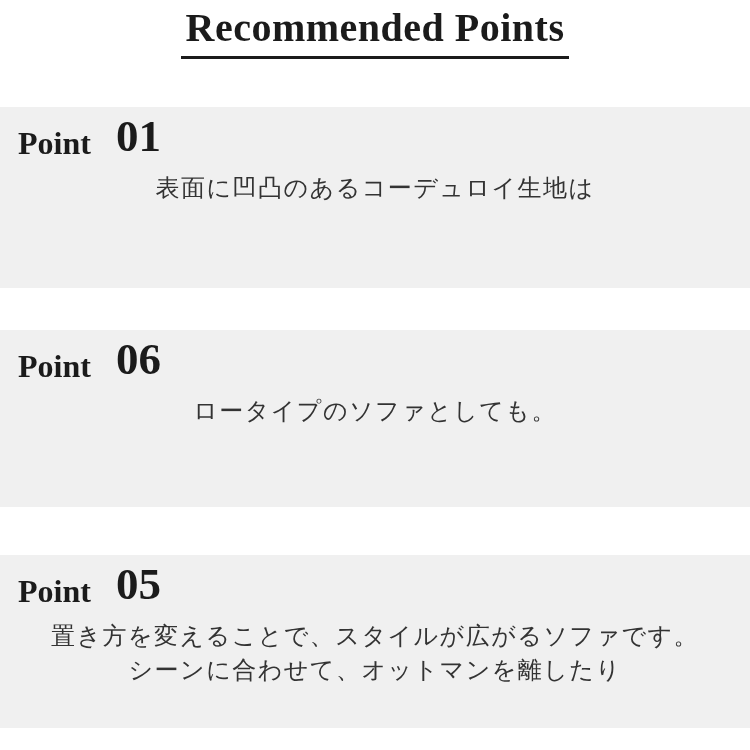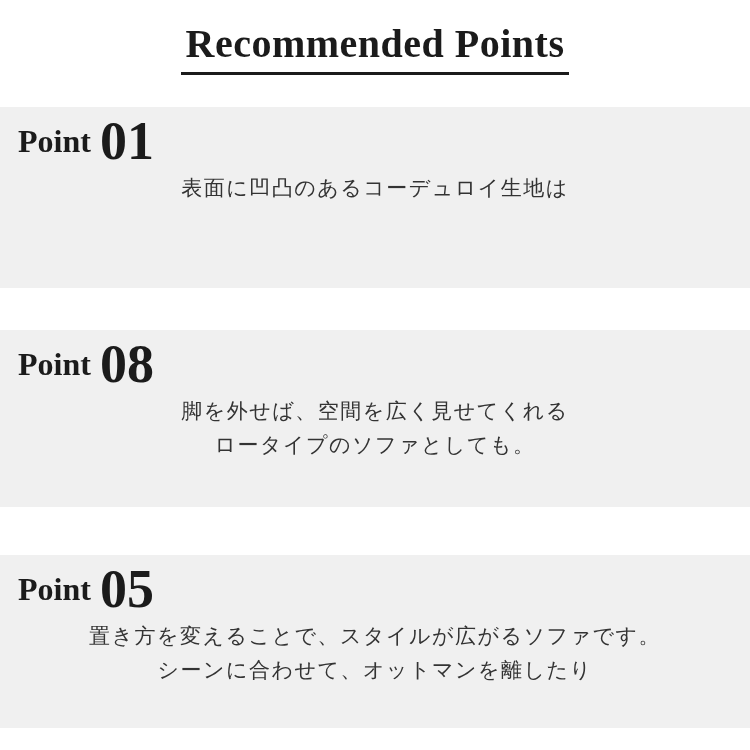--- a/index.html
+++ b/index.html
@@ -8,21 +8,21 @@
     position: relative;
     width: 750px;
     height: 750px;
     background: #ffffff;
     overflow: hidden;
     font-family: "Liberation Sans", "DejaVu Sans", sans-serif;
   }
   .title-wrap {
     position: absolute;
     top: 0; left: 0; right: 0;
-    padding-top: 20px;
+    padding-top: 4px;
     text-align: center;
   }
   .title {
     display: inline-block;
     font-family: "Liberation Serif", "DejaVu Serif", serif;
     font-weight: 700;
     font-size: 40px;
     line-height: 48px;
     letter-spacing: 0.5px;
     color: #1b1b1b;
@@ -36,35 +36,35 @@
     background: #f0f0f0;
   }
   .section-1 { top: 107px; height: 181px; }
   .section-2 { top: 330px; height: 177px; }
   .section-3 { top: 555px; height: 173px; }
   .point-head {
     position: absolute;
     left: 18px;
     top: 7px;
     display: flex;
-    align-items: center;
-    gap: 9px;
+    align-items: flex-end;
+    gap: 25px;
     font-family: "Liberation Serif", "DejaVu Serif", serif;
     font-weight: 700;
     color: #1b1b1b;
     white-space: nowrap;
   }
   .point-label  { font-size: 32px; line-height: 1; }
-  .point-number { font-size: 54px; line-height: 1; }
+  .point-number { font-size: 45px; line-height: 1; }
   .point-body {
     position: absolute;
     left: 0; right: 0;
     top: 64px;
     text-align: center;
-    font-size: 21px;
+    font-size: 24px;
     line-height: 34px;
     letter-spacing: 1.5px;
     color: #333333;
     white-space: nowrap;
   }
 </style>
 </head>
 <body>
 
 <div class="page">
@@ -79,24 +79,23 @@
       <span class="point-number">01</span>
     </div>
     <div class="point-body">
       <div>表面に凹凸のあるコーデュロイ生地は</div>
     </div>
   </section>
 
   <section class="point-section section-2">
     <div class="point-head">
       <span class="point-label">Point</span>
-      <span class="point-number">08</span>
+      <span class="point-number">06</span>
     </div>
     <div class="point-body">
-      <div>脚を外せば、空間を広く見せてくれる</div>
       <div>ロータイプのソファとしても。</div>
     </div>
   </section>
 
   <section class="point-section section-3">
     <div class="point-head">
       <span class="point-label">Point</span>
       <span class="point-number">05</span>
     </div>
     <div class="point-body">

